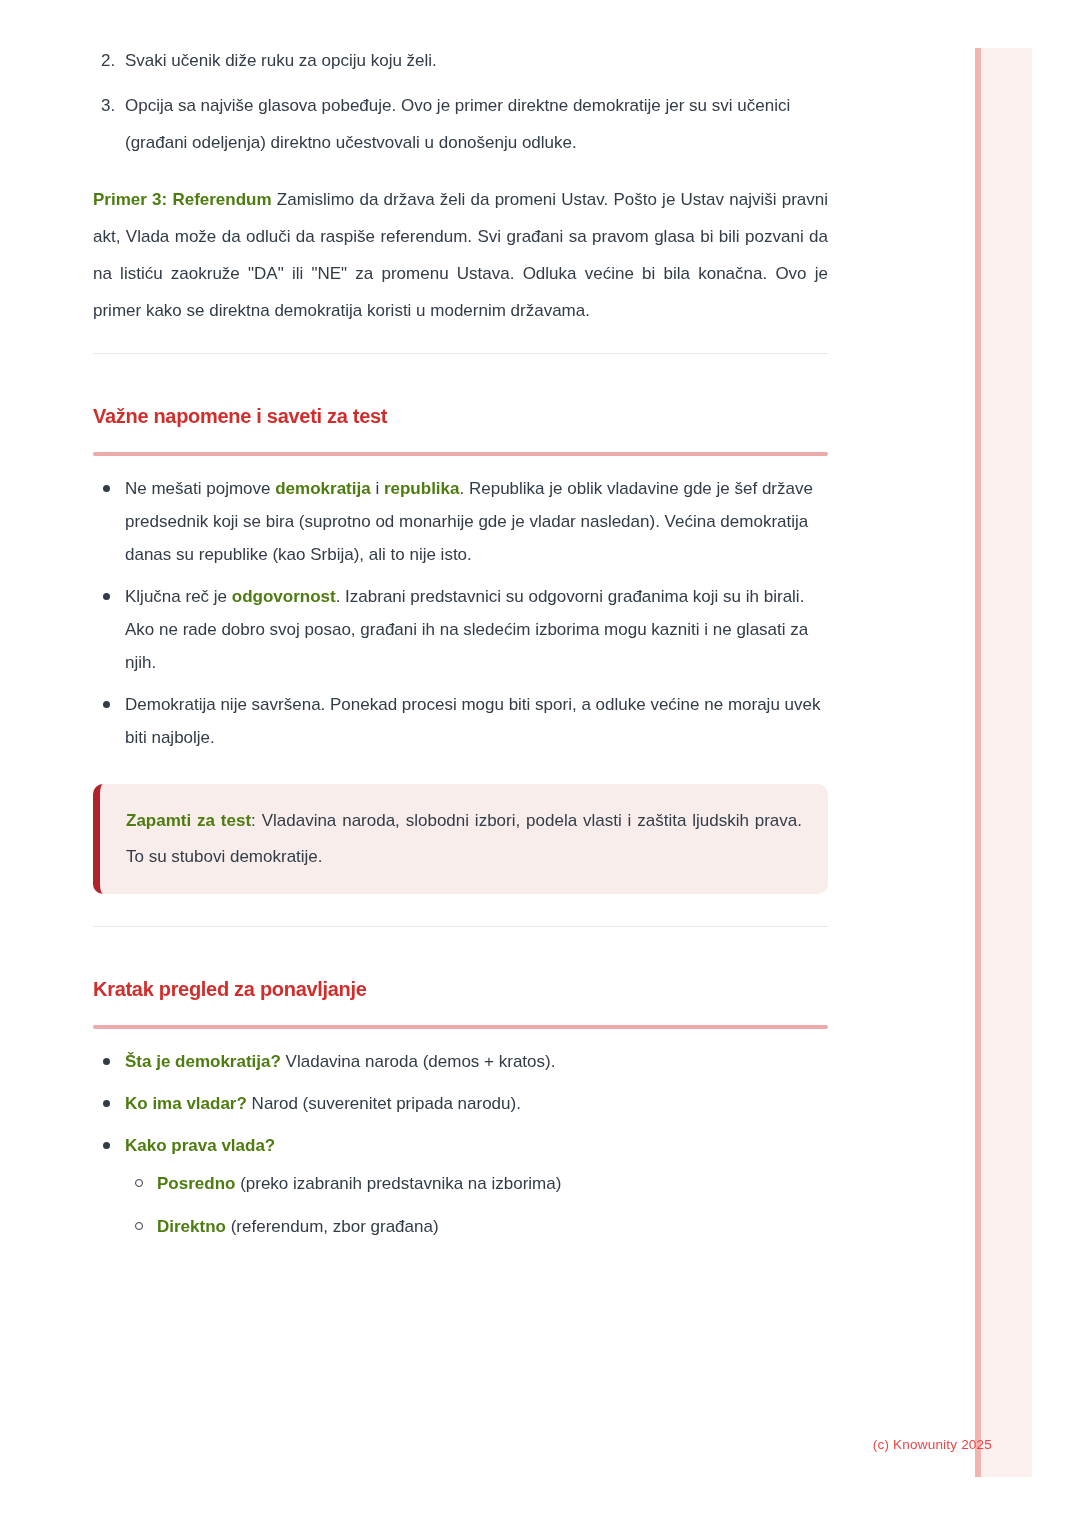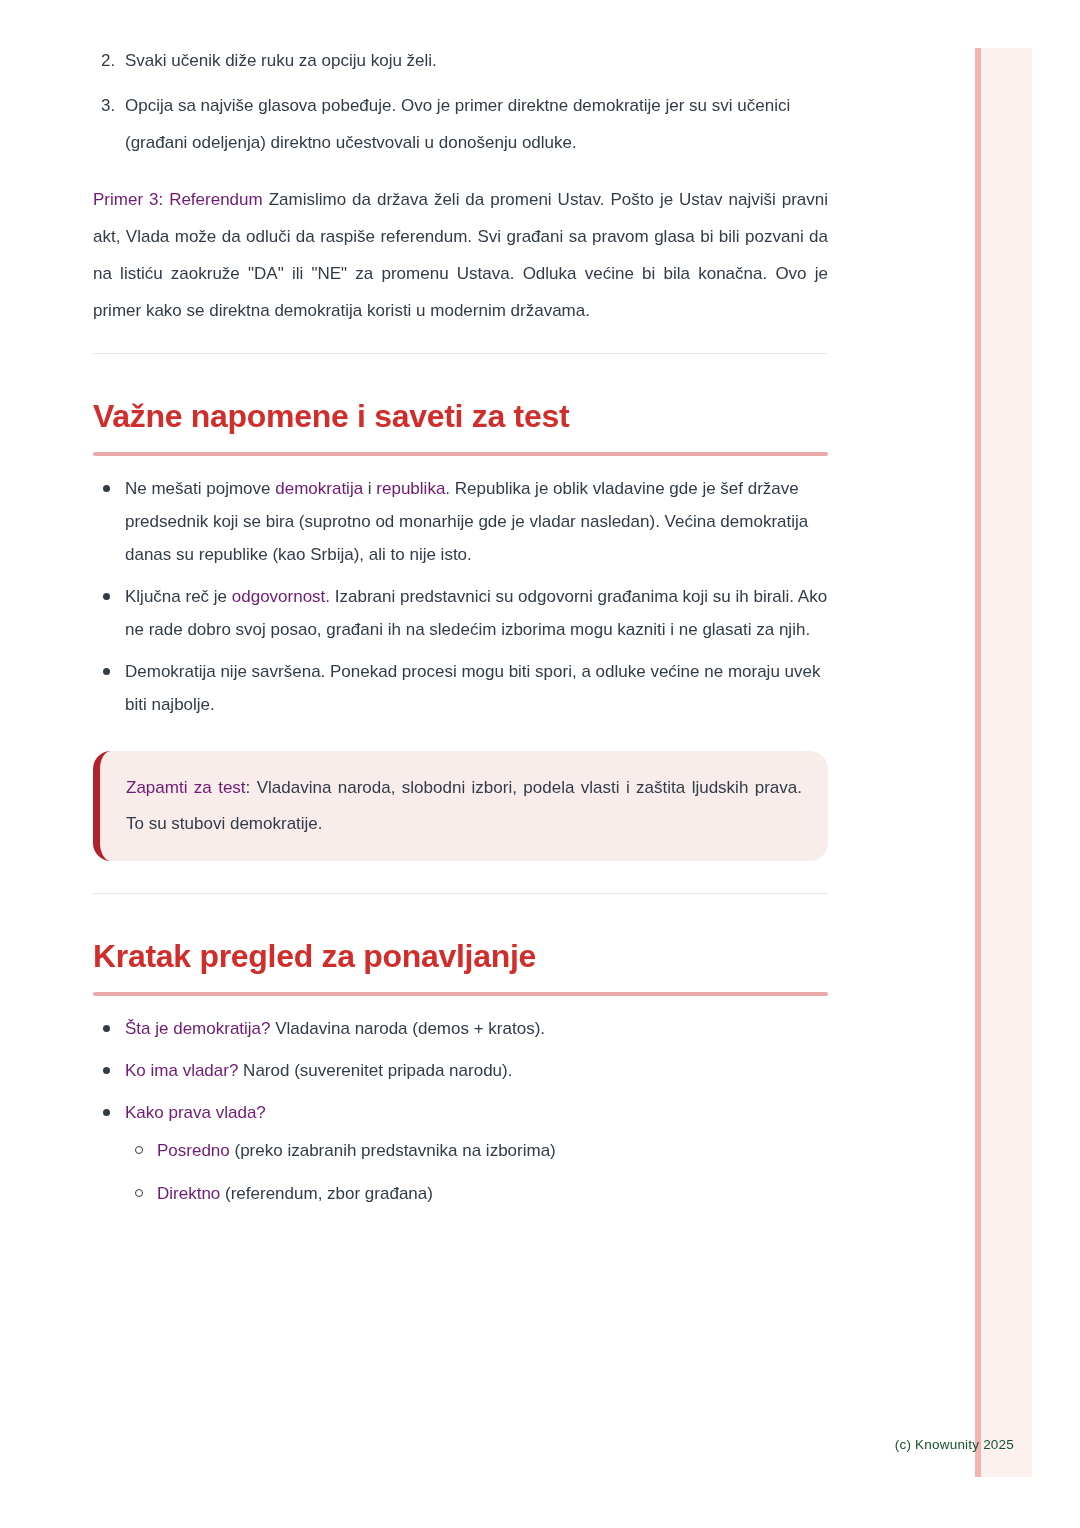--- a/index.html
+++ b/index.html
@@ -13,26 +13,26 @@
   }
   .content{position:absolute;left:93px;top:42px;width:735px;z-index:2;}
 
   
   .num-item{display:flex;font-size:17px;line-height:37px;margin:0 0 8px 0;padding-left:8px;}
   .num-col{width:24px;flex:none;}
   .li-text{flex:1;}
 
   
   .para{font-size:17px;line-height:37px;text-align:justify;margin:20px 0 0 0;}
-  .para strong,.li-text strong,.callout strong{font-weight:400;color:#701a75;}
+  .para strong,.li-text strong,.callout strong{font-weight:700;color:#4d7c0f;}
 
   .divider{height:1px;background:#e8e8e8;margin-top:24px;}
 
   h2.section-title{
-    font-size:32px;line-height:44px;font-weight:700;color:#d12d2b;
+    font-size:20px;line-height:44px;font-weight:700;color:#d12d2b;
     letter-spacing:-0.3px;margin:40px 0 0 0;
   }
   .title-underline{height:4px;background:#eaabaa;border-radius:2px;margin-top:14px;}
 
   
   .bullets{margin-top:16px;}
   .b-item{display:flex;font-size:17px;line-height:33px;margin-bottom:9px;}
   .b-marker{width:32px;flex:none;position:relative;}
   .b-marker .dot{
     position:absolute;left:10px;top:13px;width:7px;height:7px;border-radius:50%;background:#323c48;
@@ -40,26 +40,26 @@
   .sub-list{margin-top:5px;}
   .sub-item{display:flex;font-size:17px;line-height:33px;margin-bottom:10px;}
   .sub-marker{width:32px;flex:none;position:relative;}
   .sub-marker .circle{
     position:absolute;left:10px;top:12px;width:8px;height:8px;border-radius:50%;
     border:1.7px solid #323c48;background:transparent;box-sizing:border-box;
   }
 
   
   .callout{
-    margin-top:30px;background:#f9edec;border-left:7px solid #b2222a;border-radius:18px;
+    margin-top:30px;background:#f9edec;border-left:7px solid #b2222a;border-radius:10px;
     padding:19px 26px;font-size:17px;line-height:36px;text-align:justify;box-sizing:border-box;
   }
 
   .footer-credit{
-    position:absolute;top:1437px;right:66px;font-size:13.5px;color:#14532d;z-index:3;
+    position:absolute;top:1437px;right:88px;font-size:13.5px;color:#ef4444;z-index:3;
     letter-spacing:0.2px;
   }
 </style>
 </head>
 <body>
 
 <div class="page-edge-strip"></div>
 
 <div class="content">
 

